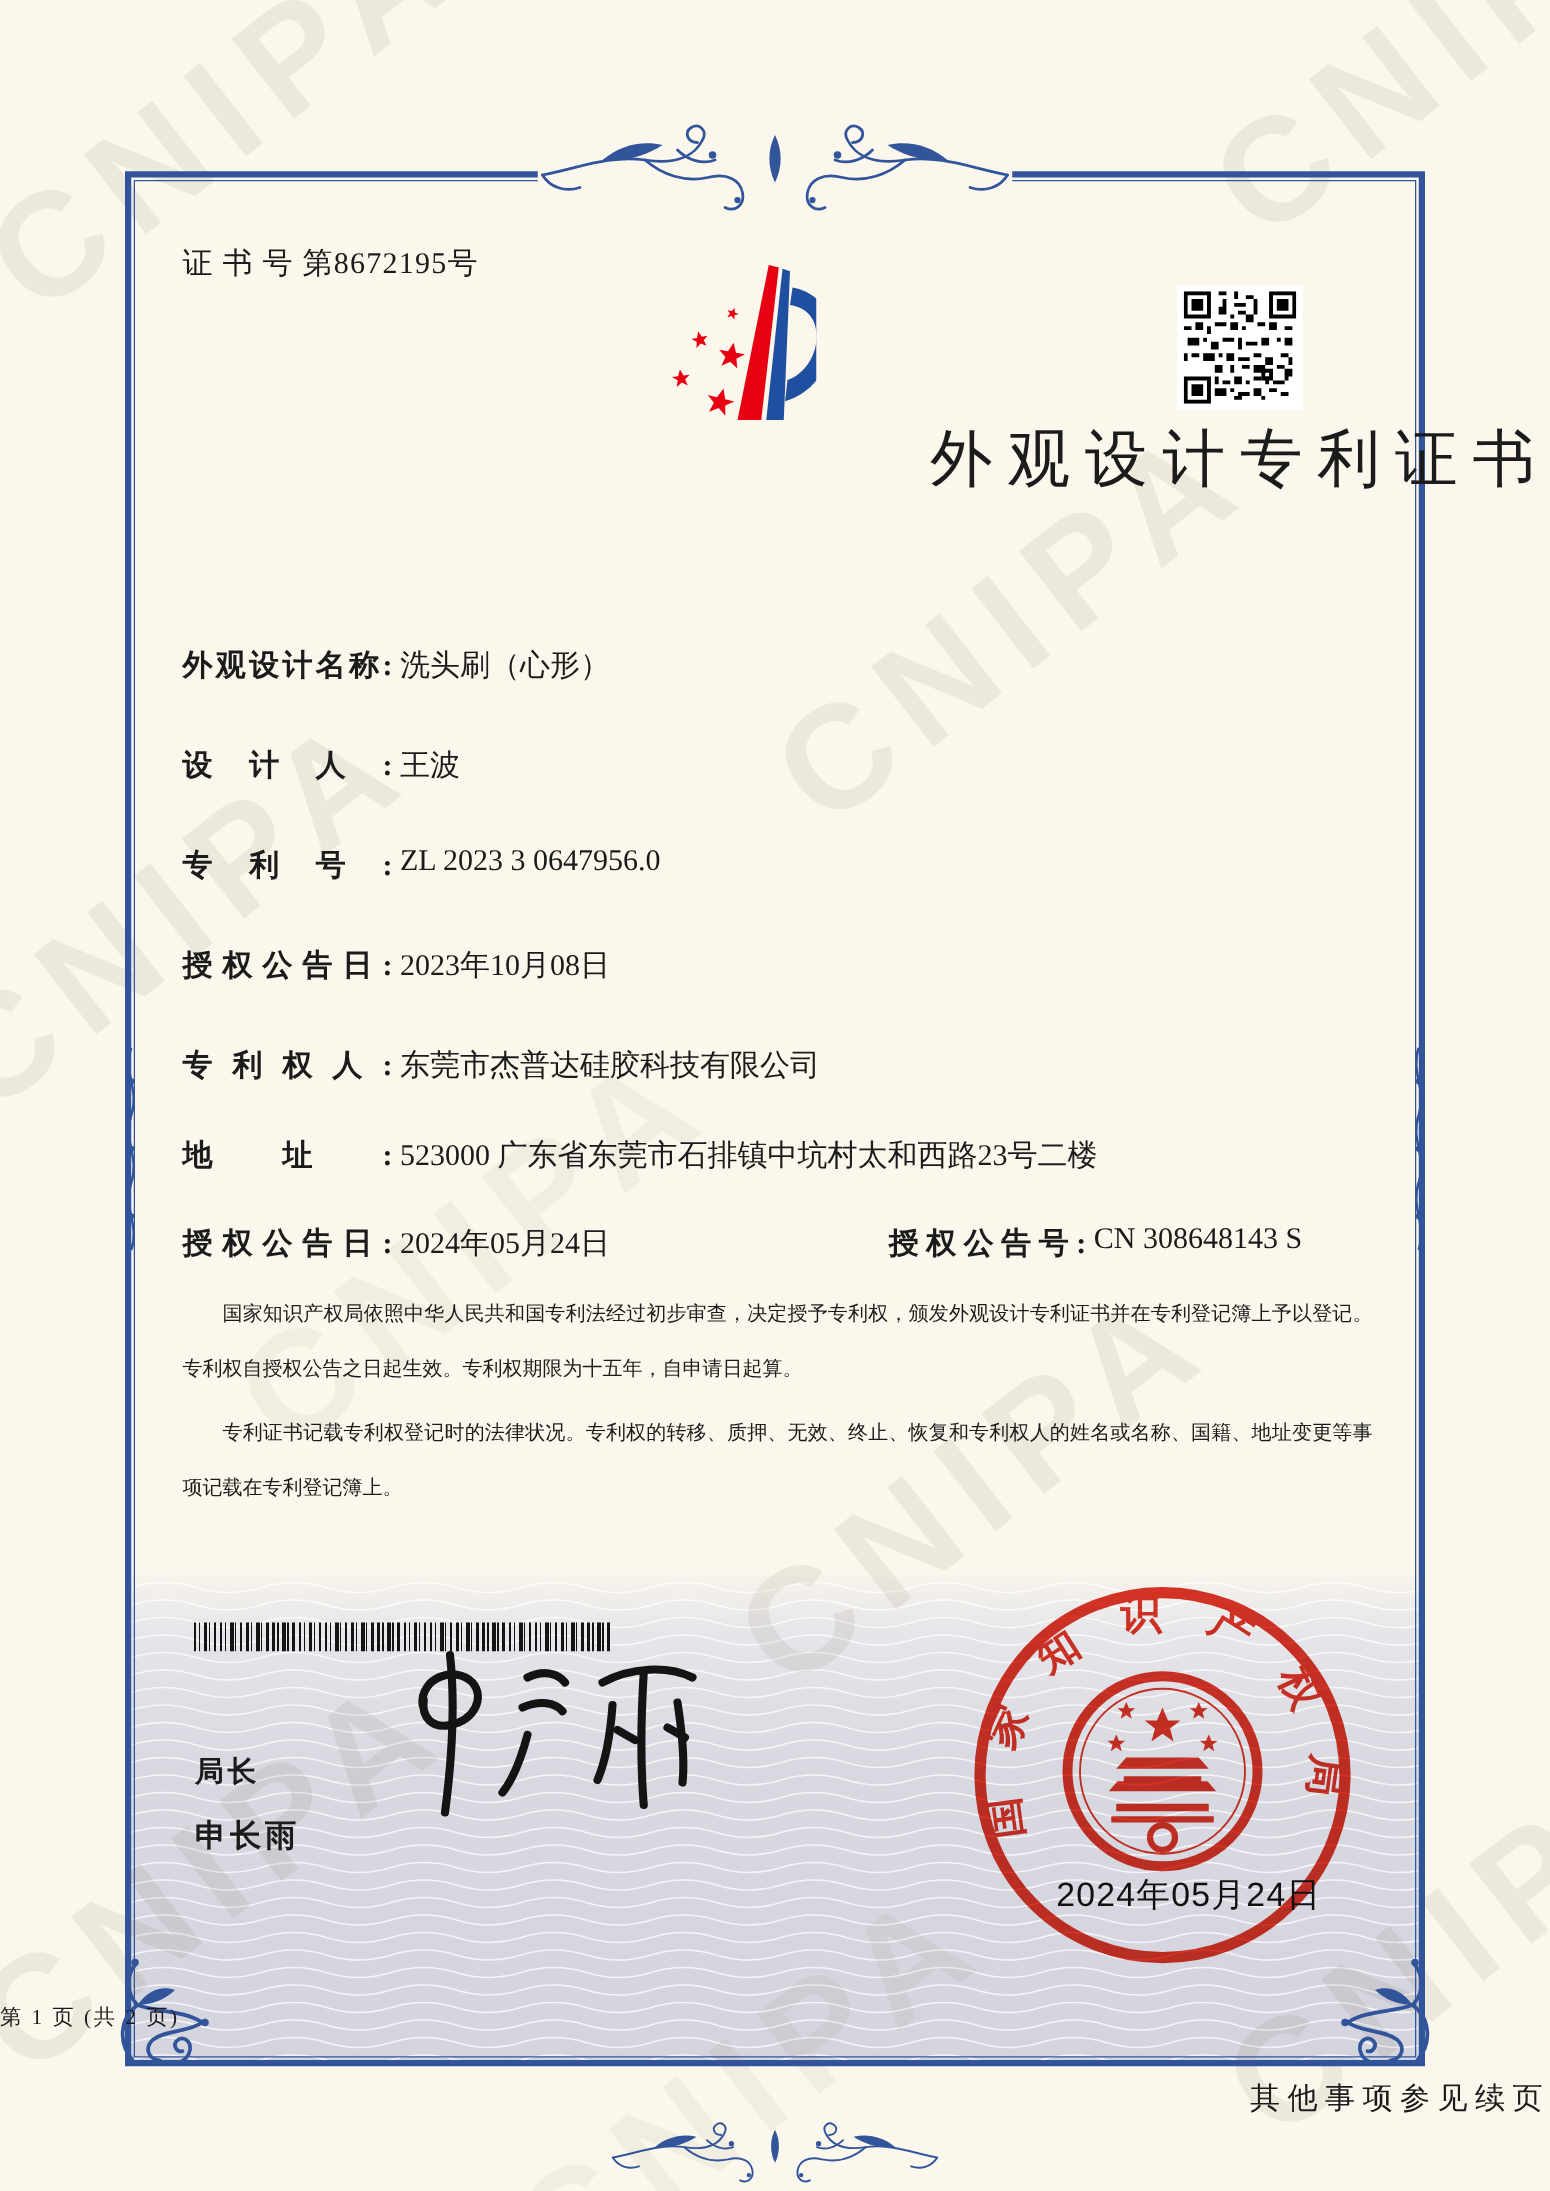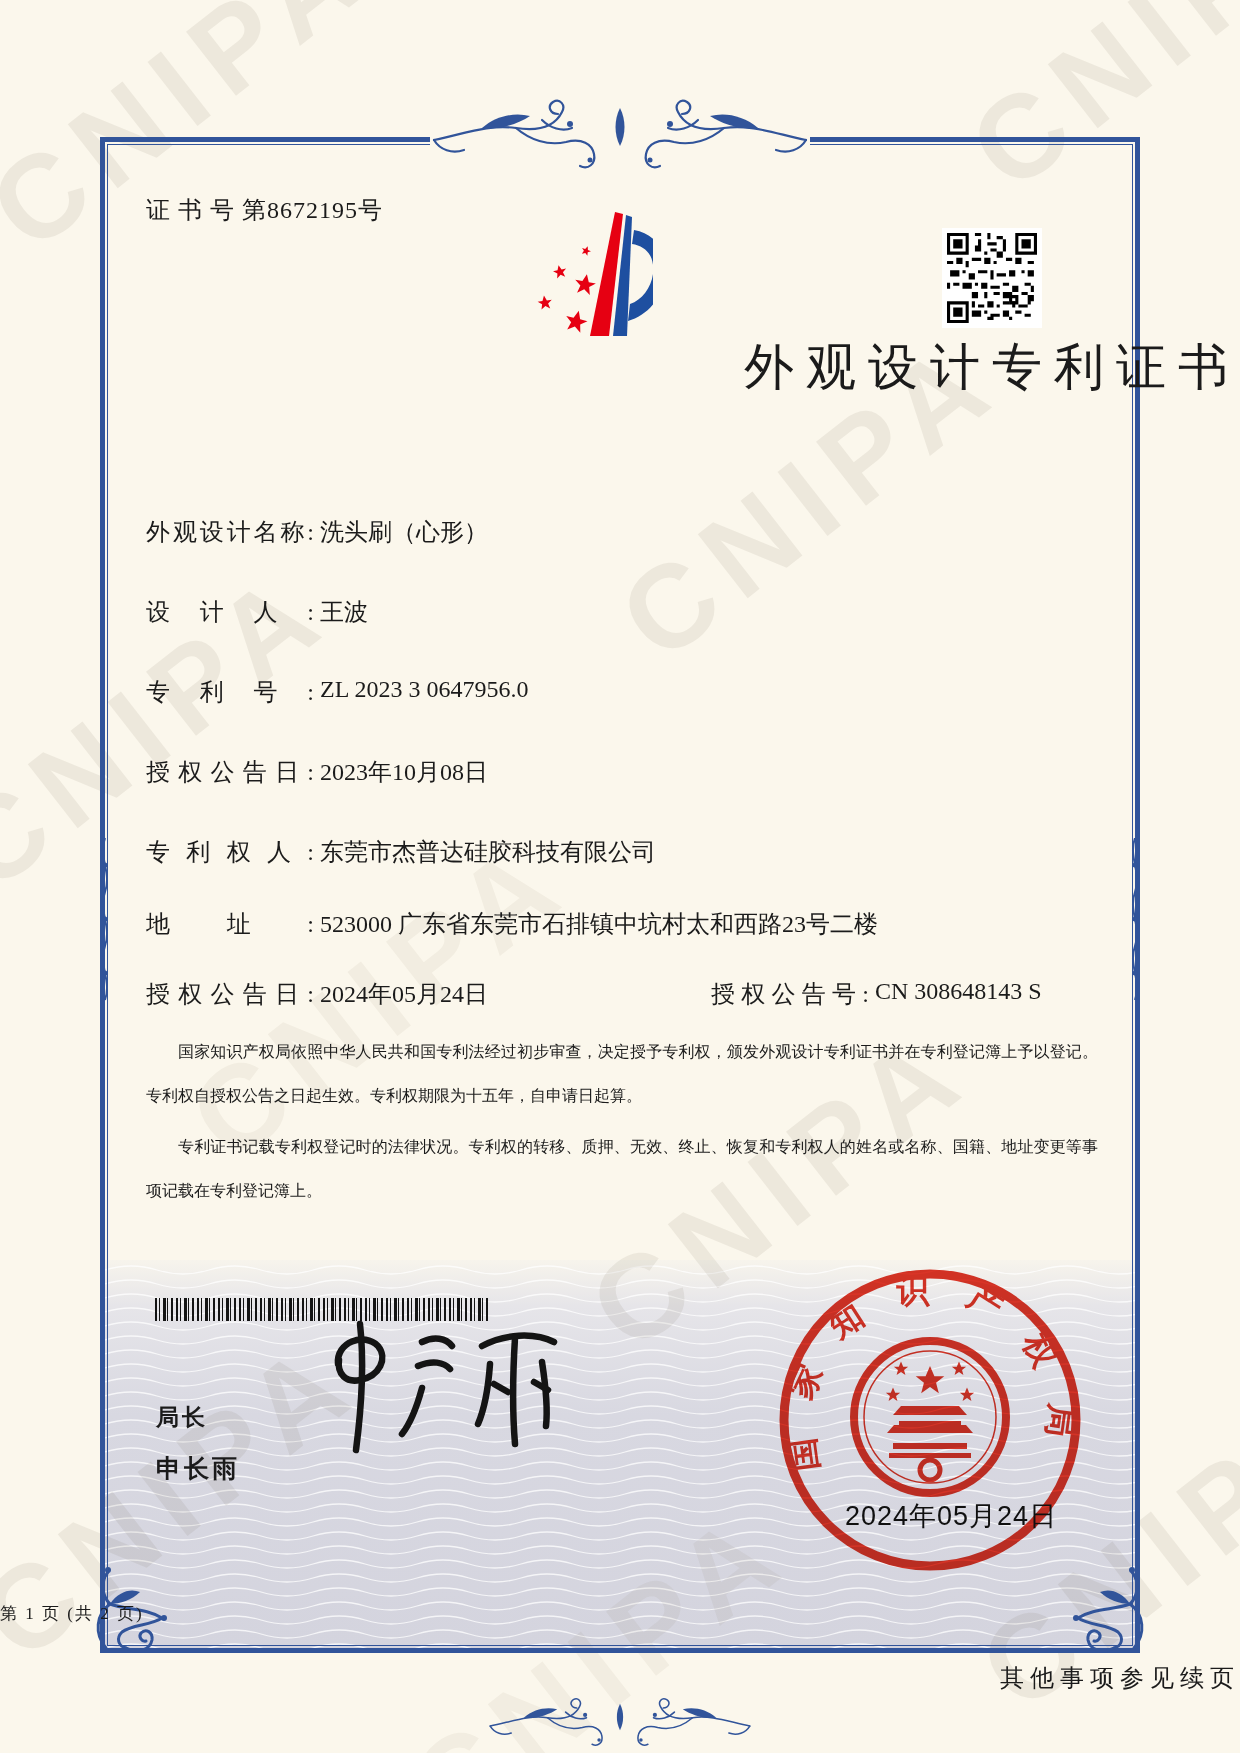--- a/index.html
+++ b/index.html
@@ -53,20 +53,21 @@
   .title{
     position:absolute;left:0;right:0;top:334px;text-align:right;
     font-size:50px;font-weight:normal;letter-spacing:12px;z-index:4;
   }
   
   .field{position:absolute;left:146px;font-size:24px;white-space:nowrap;z-index:4;}
   .f-label{
     display:inline-block;width:168px;
     text-align:justify;text-align-last:justify;
     vertical-align:top;
+    font-weight:bold;
   }
   .f-label.narrow{width:158px;}
   .f-value{display:inline-block;margin-left:6px;vertical-align:top;}
   .grant-no{position:absolute;left:565px;top:0;}
   
   .paras{position:absolute;left:146px;top:1030px;width:952px;z-index:4;}
   .paras p{
     font-size:16px;line-height:44px;text-indent:2em;text-align:justify;
     margin-bottom:7px;
   }

